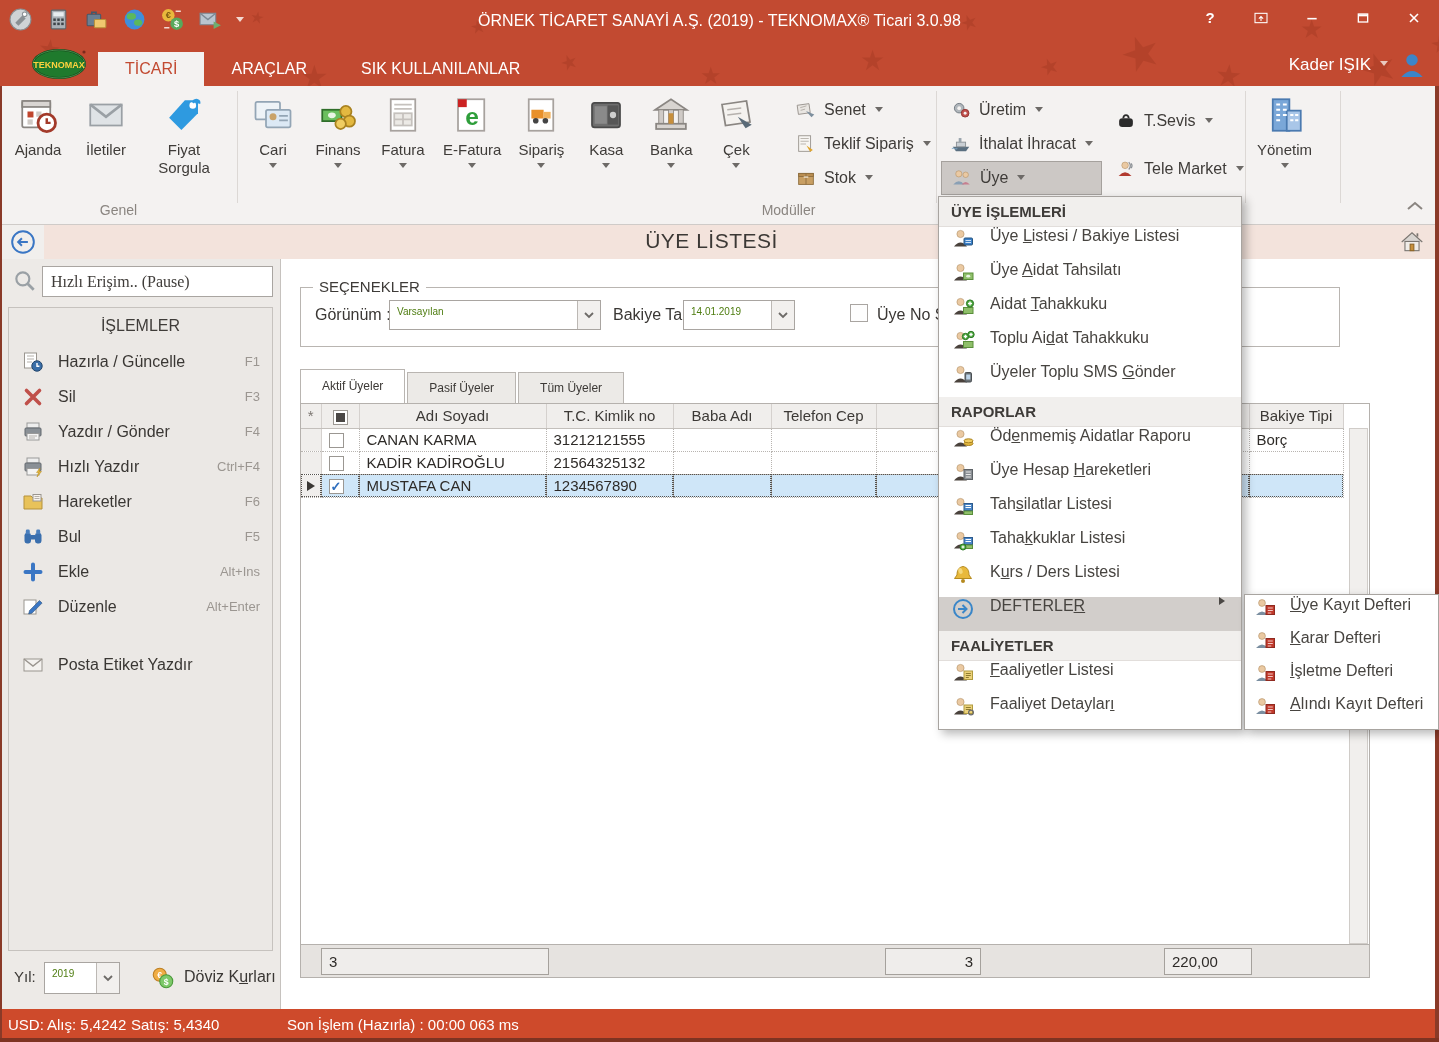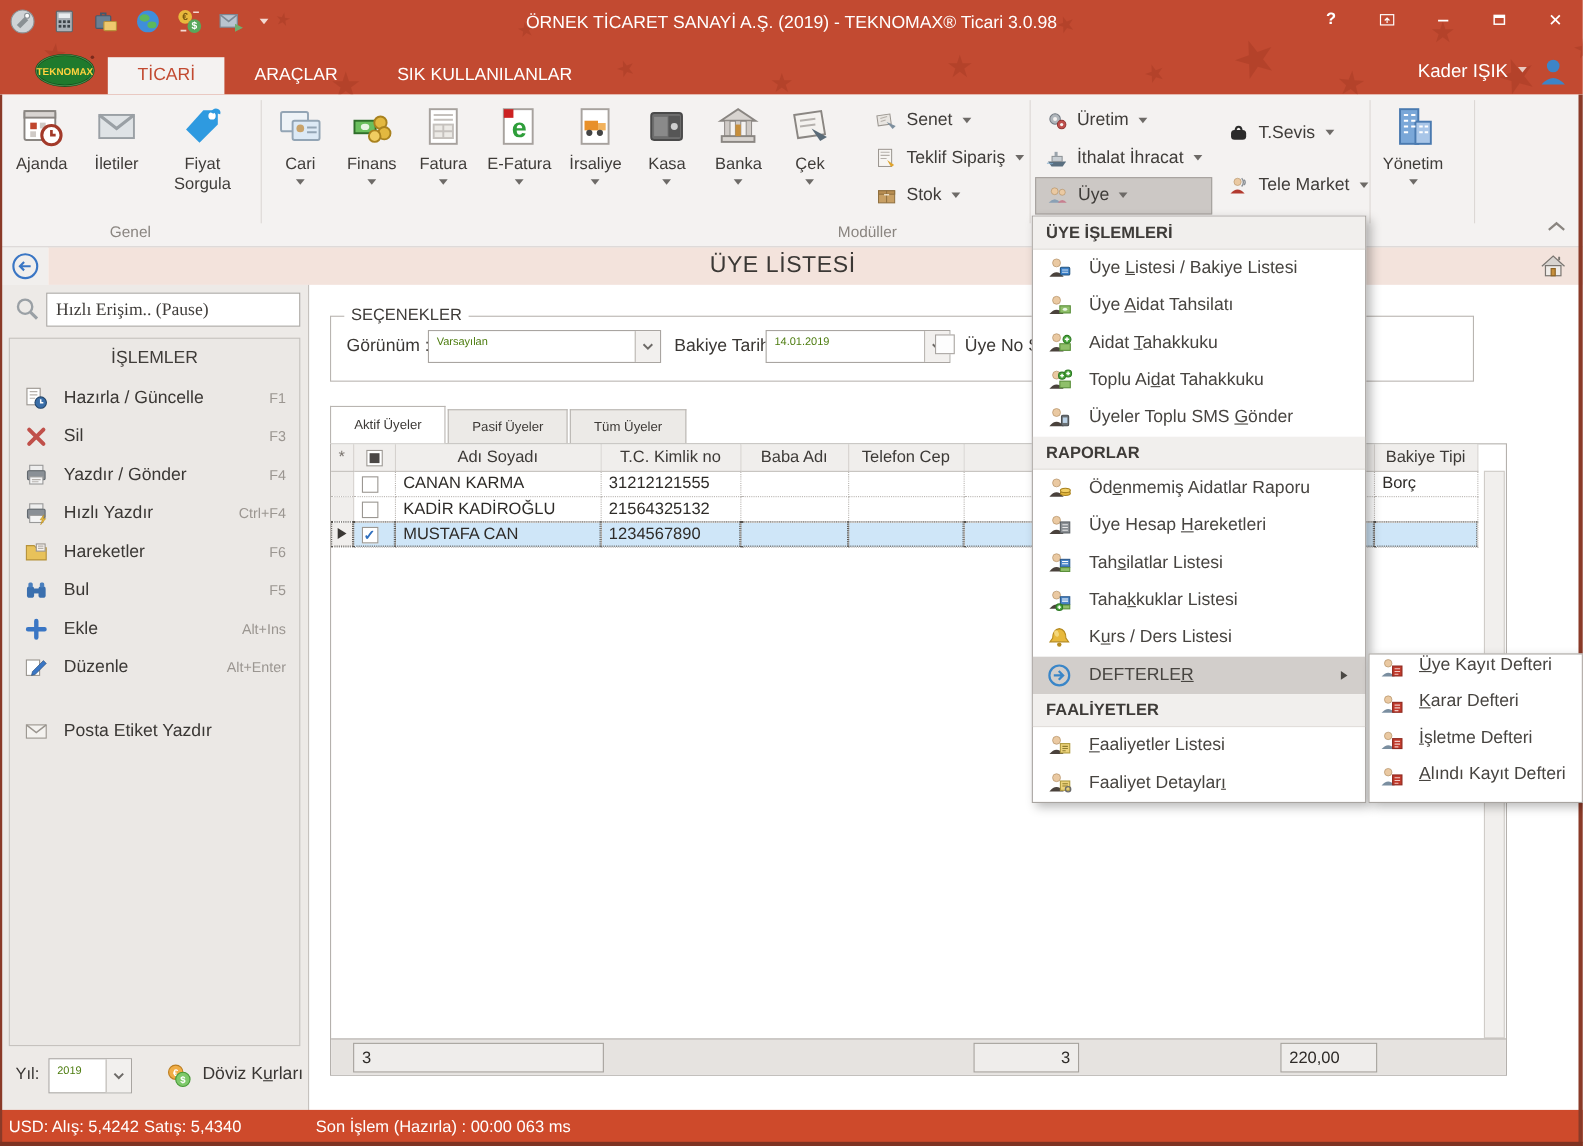--- a/index.html
+++ b/index.html
@@ -71,21 +71,21 @@
   .combo .arrow svg{width:12px;height:12px}
   #coins{position:absolute;left:150px;top:6px;width:26px;height:26px}
   #doviz{position:absolute;left:184px;top:9px;font-size:16px;color:#3a3734}
 
   
   #main{position:absolute;left:282px;top:259px;width:1157px;height:750px;background:#fff}
   #optbox{position:absolute;left:18px;top:28px;width:1040px;height:60px;border:1px solid #b9b5b1}
   #optlegend{position:absolute;top:-10px;left:12px;background:#fff;padding:0 6px;font-size:15px;color:#3e3b38}
   .optlabel{position:absolute;top:18px;font-size:16px;color:#3a3734;white-space:nowrap}
   #viewcombo{position:absolute;left:88px;top:12px;width:212px;height:30px}
-  #datecombo{position:absolute;left:395px;top:12px;width:168px;height:30px}
+  #datecombo{position:absolute;left:382px;top:12px;width:112px;height:30px}
   #optcheck{position:absolute;left:549px;top:16px;width:18px;height:18px;border:1px solid #a9a5a1;background:#fdfdfd}
   
   #vtabs{position:absolute;left:18px;top:110px;display:flex;align-items:flex-end;height:34px}
   .ttab{padding:0 21px;height:31px;line-height:30px;font-size:12px;color:#3c3936;background:#eceae7;border:1px solid #b9b5b1;border-bottom:none;margin-right:2px;white-space:nowrap}
   .ttab.active{background:#fff;height:34px;line-height:33px;position:relative;z-index:2}
   
   #gridpanel{position:absolute;left:18px;top:144px;width:1070px;height:575px;border:1px solid #b5b1ad;background:#fff}
   #grid{position:absolute;left:0;top:0;width:1042px;border-collapse:collapse;table-layout:fixed}
   #grid th{height:24px;background:#f0eeec;border-right:1px solid #d5d1ce;border-bottom:1px solid #c3bfbb;font-weight:normal;font-size:15px;color:#3c3936;text-align:center;padding:0 7px;white-space:nowrap;overflow:hidden}
   #grid td{height:23px;border-right:1px dotted #b8b4b0;border-bottom:1px dotted #b8b4b0;font-size:15px;color:#2e2b28;padding:0 7px;white-space:nowrap;overflow:hidden;background:#fff}
@@ -97,21 +97,21 @@
   .cb.all i{display:block;width:9px;height:9px;margin:2px auto;background:#4a4745}
   .rowptr{display:inline-block;width:0;height:0;border:5px solid transparent;border-left:8px solid #3a3734;margin-left:3px}
   .star-glyph{color:#7c7772;font-size:15px}
   #vscroll{position:absolute;left:1048px;top:24px;width:19px;height:516px;background:#f1efed;border:1px solid #d0ccc8}
   #gfooter{position:absolute;left:0;top:540px;width:1068px;height:33px;background:#e6e3e0;border-top:1px solid #b5b1ad}
   .fbox{position:absolute;top:3px;height:27px;border:1px solid #a5a19c;background:#efedeb;font-size:15px;color:#2e2b28;padding:4px 7px;white-space:nowrap}
 
   
   #menu{position:absolute;left:938px;top:196px;width:304px;background:#fff;border:1px solid #a8a4a0;box-shadow:4px 4px 9px rgba(0,0,0,.28);z-index:40}
   .mhead{height:30px;line-height:29px;padding-left:12px;background:#f1efed;border-bottom:1px solid #e2dedb;font-weight:bold;font-size:15px;color:#3e3b38}
-  .mitem{height:34px;display:flex;align-items:center;gap:15px;padding:0 12px;font-size:16px;color:#474440;white-space:nowrap}
+  .mitem{height:34px;display:flex;gap:15px;padding:0 12px;font-size:16px;color:#474440;white-space:nowrap}
   .mitem .icon{width:24px;height:24px;flex:none}
   .mitem.hl{background:#d2cecb}
   .subarrow{margin-left:auto;width:0;height:0;border:4px solid transparent;border-left:6px solid #4a4744}
   #submenu{position:absolute;left:1244px;top:594px;width:195px;background:#fff;border:1px solid #a8a4a0;box-shadow:4px 4px 9px rgba(0,0,0,.28);z-index:41;padding:1px 0}
   .smitem{height:33px;display:flex;align-items:flex-start;gap:13px;padding:0 8px;font-size:16px;color:#474440;white-space:nowrap}
   .smitem .icon{width:24px;height:24px;flex:none}
 
   
   #statusbar{position:absolute;left:0;top:1009px;width:1439px;height:30px;background:#ce4a2b;color:#fff;font-size:15px}
   #statusbar span{position:absolute;top:7px;white-space:nowrap}
@@ -337,21 +337,21 @@
         <div class="rbtn">
           <span class="icon">
             <svg viewBox="0 0 24 24">
               <rect x="5" y="3" width="14" height="18" fill="#fff" stroke="#a7a29e"></rect>
               <rect x="6.5" y="9" width="7" height="5" fill="#e8902a"></rect>
               <rect x="13.5" y="10.2" width="4" height="3.8" fill="#f2b25c"></rect>
               <circle cx="9" cy="15.3" r="1.6" fill="#444"></circle>
               <circle cx="14.5" cy="15.3" r="1.6" fill="#444"></circle>
             </svg>
           </span>
-          <span class="rlabel">İrsaliye</span>
+          <span class="rlabel">Sipariş</span>
           <span class="caret"></span>
         </div>
         <div class="rbtn">
           <span class="icon">
             <svg viewBox="0 0 24 24">
               <rect x="4" y="5" width="16" height="14" rx="1.5" fill="#6e6e6e" stroke="#4a4a4a"></rect>
               <rect x="13" y="6.5" width="6" height="11" fill="#565656"></rect>
               <rect x="5.5" y="7" width="7" height="10" fill="#8a8a8a"></rect>
               <circle cx="16" cy="12" r="1.8" fill="#cfcfcf"></circle>
             </svg>

